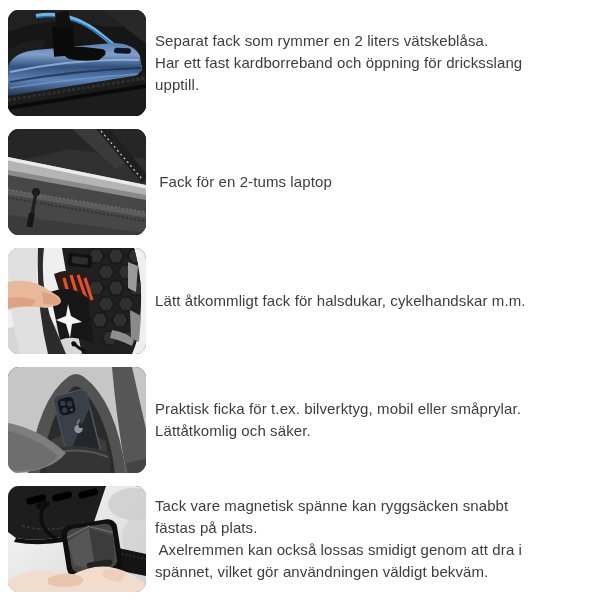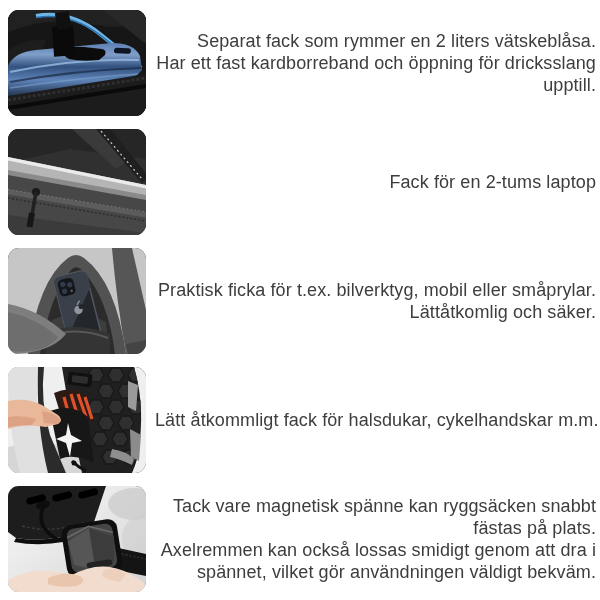--- a/index.html
+++ b/index.html
@@ -29,26 +29,25 @@
     height: 106px;
     margin: 0;
     border-radius: 11px;
     overflow: hidden;
     background: #1a1a1a;
   }
   .thumb svg { display: block; width: 100%; height: 100%; }
   .desc {
     margin: 0 0 0 9px;
     flex: 1;
-    font-size: 18px;
+    font-size: 15px;
     line-height: 22px;
     color: #3d3d3d;
     white-space: pre;
     letter-spacing: 0.1px;
-    text-align: right;
   }
 </style>
 </head>
 <body>
 
 <div class="page">
 
   <section class="feature-row">
     <figure class="thumb">
       <svg viewBox="0 0 138 106" xmlns="http://www.w3.org/2000/svg">
@@ -105,52 +104,20 @@
         <path d="M28 63 L24 86" stroke="#202020" stroke-width="3.5" fill="none"></path>
         <path d="M24 84 L21.5 98" stroke="#161616" stroke-width="6" fill="none"></path>
       </svg>
     </figure>
     <p class="desc"> Fack för en 2-tums laptop</p>
   </section>
 
   <section class="feature-row">
     <figure class="thumb">
       <svg viewBox="0 0 138 106" xmlns="http://www.w3.org/2000/svg">
-        <rect width="138" height="106" fill="#c6c6c6"></rect>
-        <path d="M104 0 L124 0 L138 62 L138 106 L118 106 Q108 48 104 0 Z" fill="#565656"></path>
-        <path d="M20 106 Q30 32 60 10 Q68 4 76 10 Q108 34 118 106 Z" fill="#525252"></path>
-        <path d="M32 106 Q42 46 63 22 Q68 16 75 23 Q100 50 107 106 Z" fill="#2b2b2b"></path>
-        <path d="M44 72 Q70 60 98 74 L100 94 H44 Z" fill="#3d3d3d"></path>
-        <g transform="rotate(-14 70 60)">
-          <rect x="52" y="24" width="35" height="68" rx="5.5" fill="#505660"></rect>
-          <rect x="53.5" y="25.5" width="32" height="65" rx="4.5" fill="#23262b"></rect>
-          <path d="M57 25.5 h25 a5 5 0 0 1 5 5 v12 l-34 44 v-56 a5 5 0 0 1 4 -5 Z" fill="#394049"></path>
-          <rect x="56" y="28.5" width="16" height="17" rx="4.5" fill="#14161a"></rect>
-          <circle cx="61" cy="33.5" r="2.7" fill="#303a4a"></circle>
-          <circle cx="67.5" cy="35.5" r="2.7" fill="#303a4a"></circle>
-          <circle cx="61" cy="40.5" r="2.7" fill="#303a4a"></circle>
-          <circle cx="68" cy="41.8" r="1.2" fill="#5a6472"></circle>
-          <circle cx="70" cy="62" r="4.2" fill="#90959b"></circle>
-          <circle cx="73.2" cy="59.4" r="2.4" fill="#23262b"></circle>
-          <path d="M70 56.6 q1.6 -2.4 3.4 -3.2" stroke="#90959b" stroke-width="1.3" fill="none"></path>
-        </g>
-        <path d="M38 84 Q70 73 102 86 L102 106 H38 Z" fill="#343434"></path>
-        <path d="M40 88 Q70 78 100 90" stroke="#585858" stroke-width="2" fill="none"></path>
-        <path d="M0 56 Q32 62 58 86 Q42 106 0 106 Z" fill="#7e7e7e"></path>
-        <path d="M0 64 Q28 70 50 89 Q38 106 0 103 Z" fill="#6e6e6e"></path>
-        <path d="M118 96 L138 92 V106 H120 Z" fill="#444444"></path>
-      </svg>
-    </figure>
-    <p class="desc">Praktisk ficka för t.ex. bilverktyg, mobil eller småprylar.
-Lättåtkomlig och säker.</p>
-  </section>
-
-  <section class="feature-row">
-    <figure class="thumb">
-      <svg viewBox="0 0 138 106" xmlns="http://www.w3.org/2000/svg">
         <defs>
           <polygon id="g4hex" points="-4,-7 4,-7 8,0 4,7 -4,7 -8,0" fill="#2f2f2f" stroke="#191919" stroke-width="1.5"></polygon>
           <clipPath id="g4clip">
             <path d="M54 0 L126 0 Q136 34 132 72 Q130 94 124 106 L74 106 Q62 50 54 0 Z"></path>
           </clipPath>
         </defs>
         <rect width="138" height="106" fill="#efefef"></rect>
         <path d="M0 80 Q44 68 78 90 L78 106 H0 Z" fill="#d6d6d6"></path>
         <path d="M0 0 H30 Q26 30 34 64 L46 106 H12 Q0 60 0 20 Z" fill="#e0e0e0"></path>
         <path d="M54 0 L126 0 Q136 34 132 72 Q130 94 124 106 L74 106 Q62 50 54 0 Z" fill="#202020"></path>
@@ -186,20 +153,52 @@
         <rect x="60" y="6" width="24" height="13" rx="2.5" fill="#101010" transform="rotate(7 72 12)"></rect>
         <rect x="64" y="9" width="16" height="7" rx="1.5" fill="#2e2e2e" transform="rotate(7 72 12)"></rect>
         <path d="M0 34 Q18 30 34 38 L50 48 Q56 53 50 57 L38 60 Q16 56 0 62 Z" fill="#e9b79a"></path>
         <path d="M34 44 Q46 46 52 52 Q54 56 48 57 L36 56 Z" fill="#dda183"></path>
         <path d="M0 50 Q14 48 28 52 L24 58 Q10 58 0 60 Z" fill="#dda183"></path>
         <path d="M64 94 Q70 100 78 104" stroke="#111111" stroke-width="3" fill="none"></path>
         <circle cx="66" cy="96" r="2.5" fill="#0d0d0d"></circle>
       </svg>
     </figure>
     <p class="desc">Lätt åtkommligt fack för halsdukar, cykelhandskar m.m.</p>
+  </section>
+
+  <section class="feature-row">
+    <figure class="thumb">
+      <svg viewBox="0 0 138 106" xmlns="http://www.w3.org/2000/svg">
+        <rect width="138" height="106" fill="#c6c6c6"></rect>
+        <path d="M104 0 L124 0 L138 62 L138 106 L118 106 Q108 48 104 0 Z" fill="#565656"></path>
+        <path d="M20 106 Q30 32 60 10 Q68 4 76 10 Q108 34 118 106 Z" fill="#525252"></path>
+        <path d="M32 106 Q42 46 63 22 Q68 16 75 23 Q100 50 107 106 Z" fill="#2b2b2b"></path>
+        <path d="M44 72 Q70 60 98 74 L100 94 H44 Z" fill="#3d3d3d"></path>
+        <g transform="rotate(-14 70 60)">
+          <rect x="52" y="24" width="35" height="68" rx="5.5" fill="#505660"></rect>
+          <rect x="53.5" y="25.5" width="32" height="65" rx="4.5" fill="#23262b"></rect>
+          <path d="M57 25.5 h25 a5 5 0 0 1 5 5 v12 l-34 44 v-56 a5 5 0 0 1 4 -5 Z" fill="#394049"></path>
+          <rect x="56" y="28.5" width="16" height="17" rx="4.5" fill="#14161a"></rect>
+          <circle cx="61" cy="33.5" r="2.7" fill="#303a4a"></circle>
+          <circle cx="67.5" cy="35.5" r="2.7" fill="#303a4a"></circle>
+          <circle cx="61" cy="40.5" r="2.7" fill="#303a4a"></circle>
+          <circle cx="68" cy="41.8" r="1.2" fill="#5a6472"></circle>
+          <circle cx="70" cy="62" r="4.2" fill="#90959b"></circle>
+          <circle cx="73.2" cy="59.4" r="2.4" fill="#23262b"></circle>
+          <path d="M70 56.6 q1.6 -2.4 3.4 -3.2" stroke="#90959b" stroke-width="1.3" fill="none"></path>
+        </g>
+        <path d="M38 84 Q70 73 102 86 L102 106 H38 Z" fill="#343434"></path>
+        <path d="M40 88 Q70 78 100 90" stroke="#585858" stroke-width="2" fill="none"></path>
+        <path d="M0 56 Q32 62 58 86 Q42 106 0 106 Z" fill="#7e7e7e"></path>
+        <path d="M0 64 Q28 70 50 89 Q38 106 0 103 Z" fill="#6e6e6e"></path>
+        <path d="M118 96 L138 92 V106 H120 Z" fill="#444444"></path>
+      </svg>
+    </figure>
+    <p class="desc">Praktisk ficka för t.ex. bilverktyg, mobil eller småprylar.
+Lättåtkomlig och säker.</p>
   </section>
 
   <section class="feature-row">
     <figure class="thumb">
       <svg viewBox="0 0 138 106" xmlns="http://www.w3.org/2000/svg">
         <defs>
           <linearGradient id="g5bg" x1="0" y1="0" x2="1" y2="1">
             <stop offset="0" stop-color="#fafafa"></stop>
             <stop offset="0.6" stop-color="#e3e3e3"></stop>
             <stop offset="1" stop-color="#d2d2d2"></stop>

